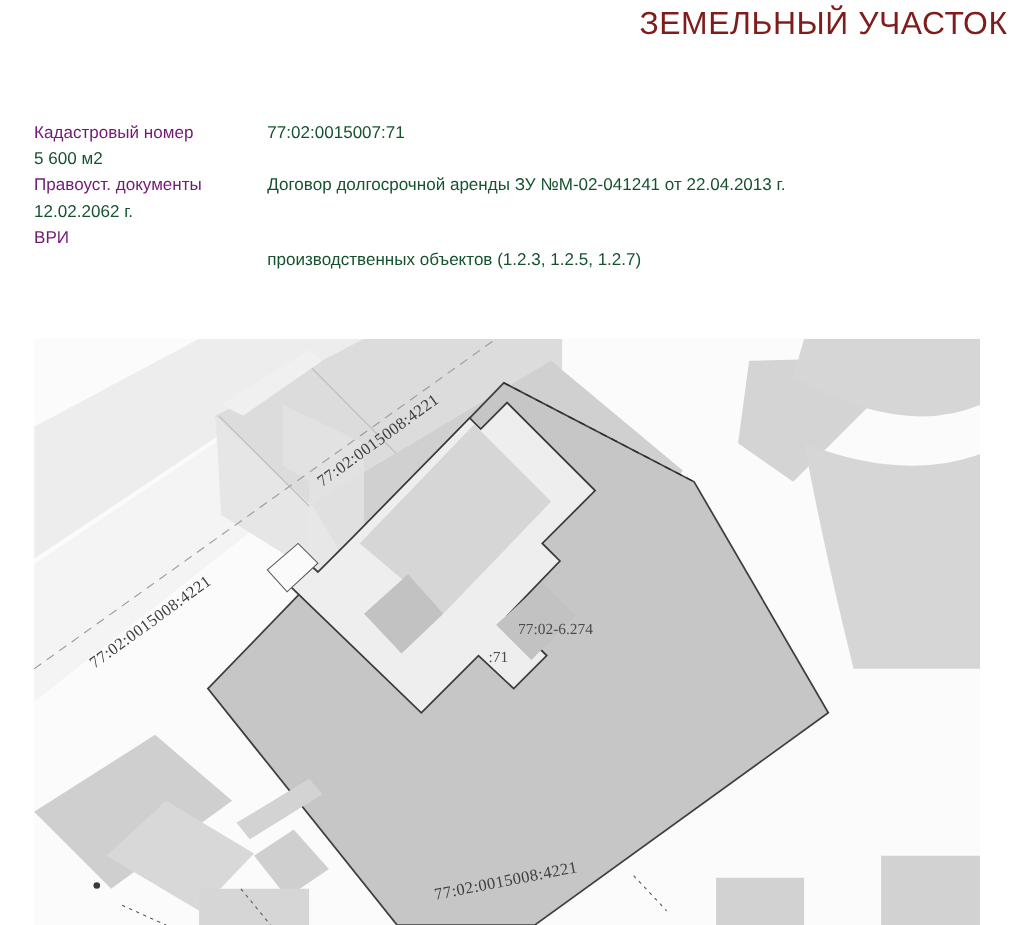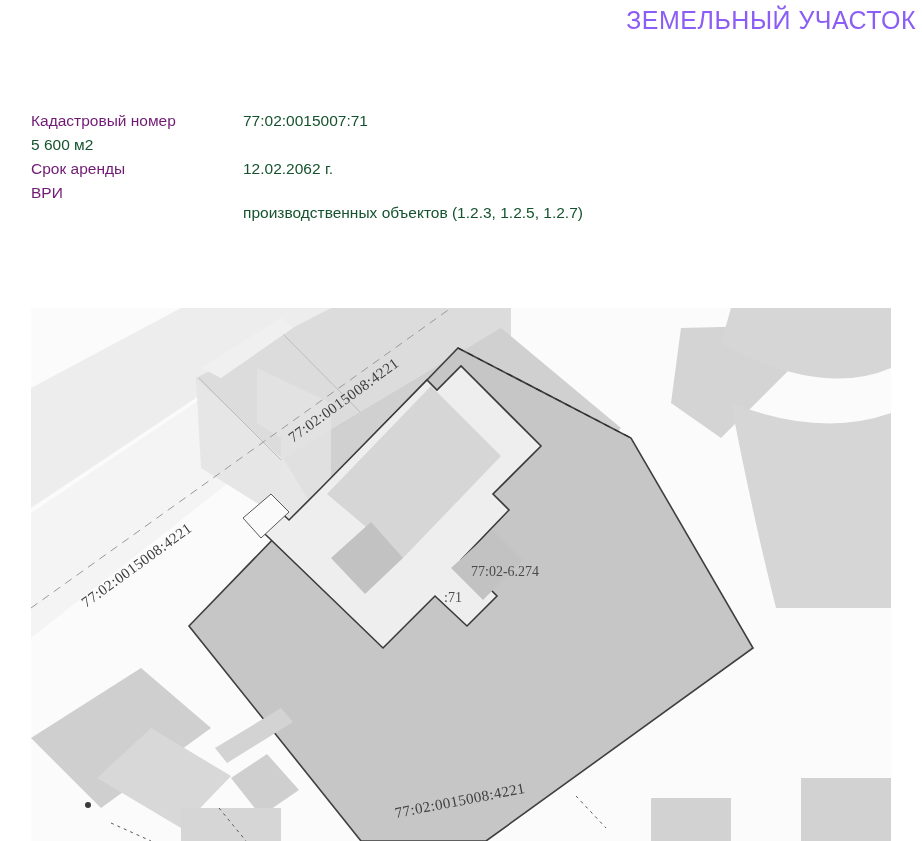--- a/index.html
+++ b/index.html
@@ -14,23 +14,23 @@
     font-family: "Liberation Sans", sans-serif;
     color: #2b2b2b;
     overflow: hidden;
   }
 
   
   .page-title {
     position: absolute;
     top: 6px;
     right: 6px;
-    font-size: 25px;
+    font-size: 29px;
     letter-spacing: 0.5px;
-    color: #8b5cf6;
+    color: #7f1d1d;
     font-weight: 400;
     white-space: nowrap;
   }
 
   
   .info-block {
     position: absolute;
     top: 110px;
     left: 31px;
     width: 860px;
@@ -90,23 +90,26 @@
 
   <div class="info-row">
     <div class="info-label">Кадастровый номер</div>
     <div class="info-value">77:02:0015007:71</div>
   </div>
 
   <div class="info-row">
     <div class="info-value">5 600 м2</div>
   </div>
 
+  <div class="info-row">
+    <div class="info-label">Правоуст. документы</div>
+    <div class="info-value">Договор долгосрочной аренды ЗУ №М-02-041241 от 22.04.2013 г.</div>
+  </div>
 
   <div class="info-row">
-    <div class="info-label">Срок аренды</div>
     <div class="info-value">12.02.2062 г.</div>
   </div>
 
   <div class="info-row">
     <div class="info-label">ВРИ</div>
     <div class="info-value">
       <span class="line2">производственных объектов (1.2.3, 1.2.5, 1.2.7)</span>
     </div>
   </div>
 

